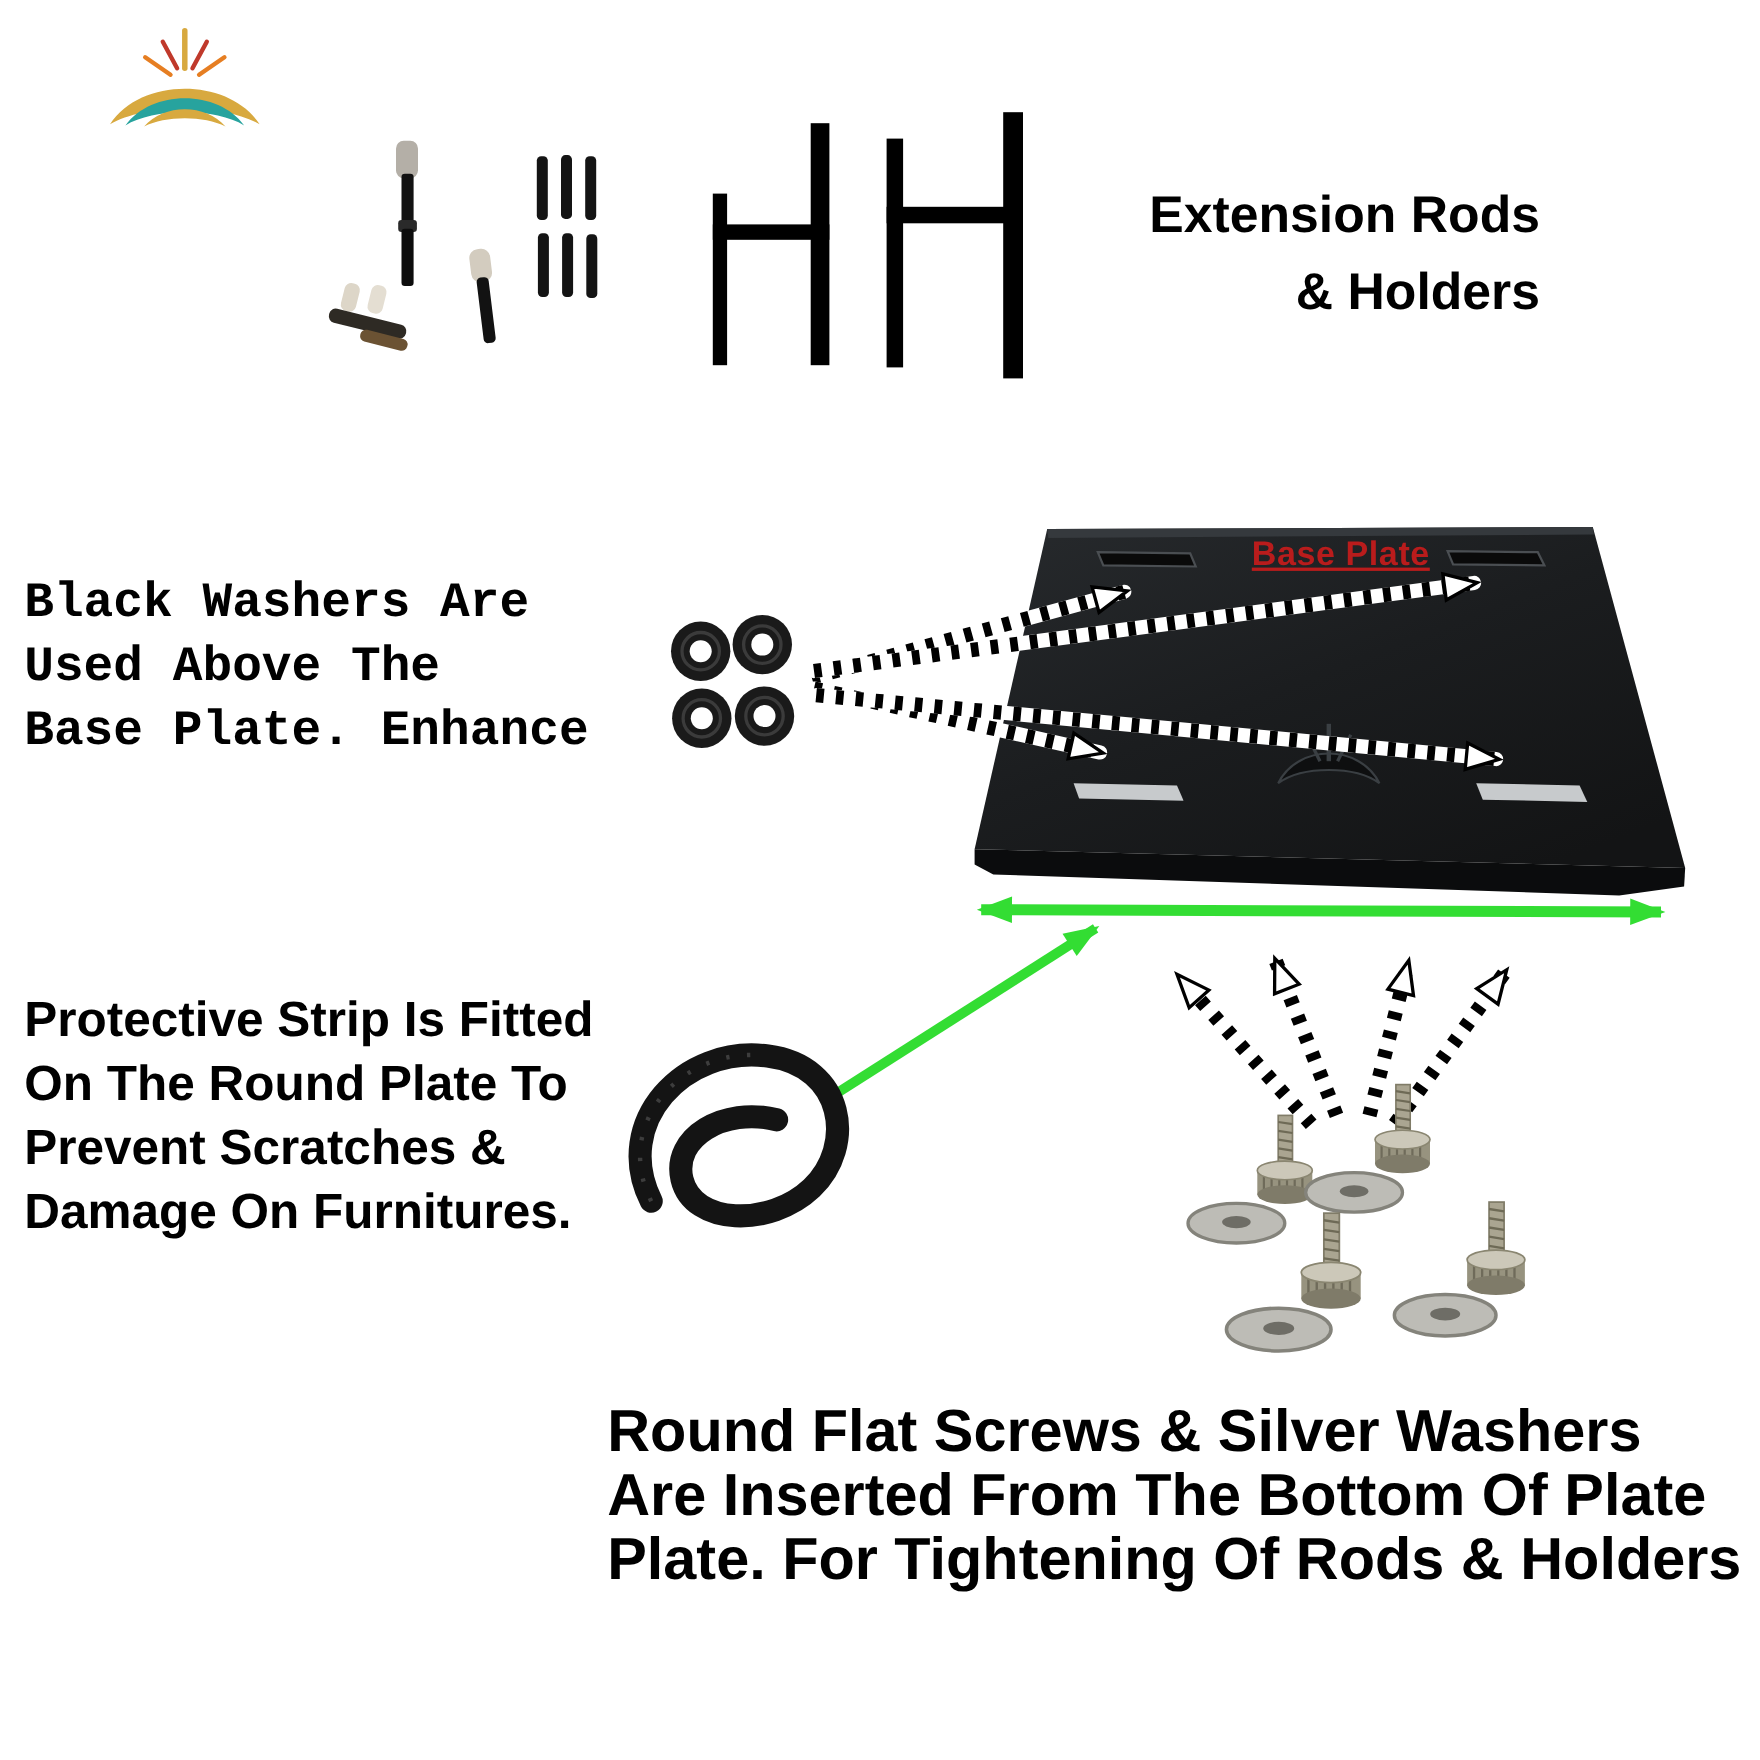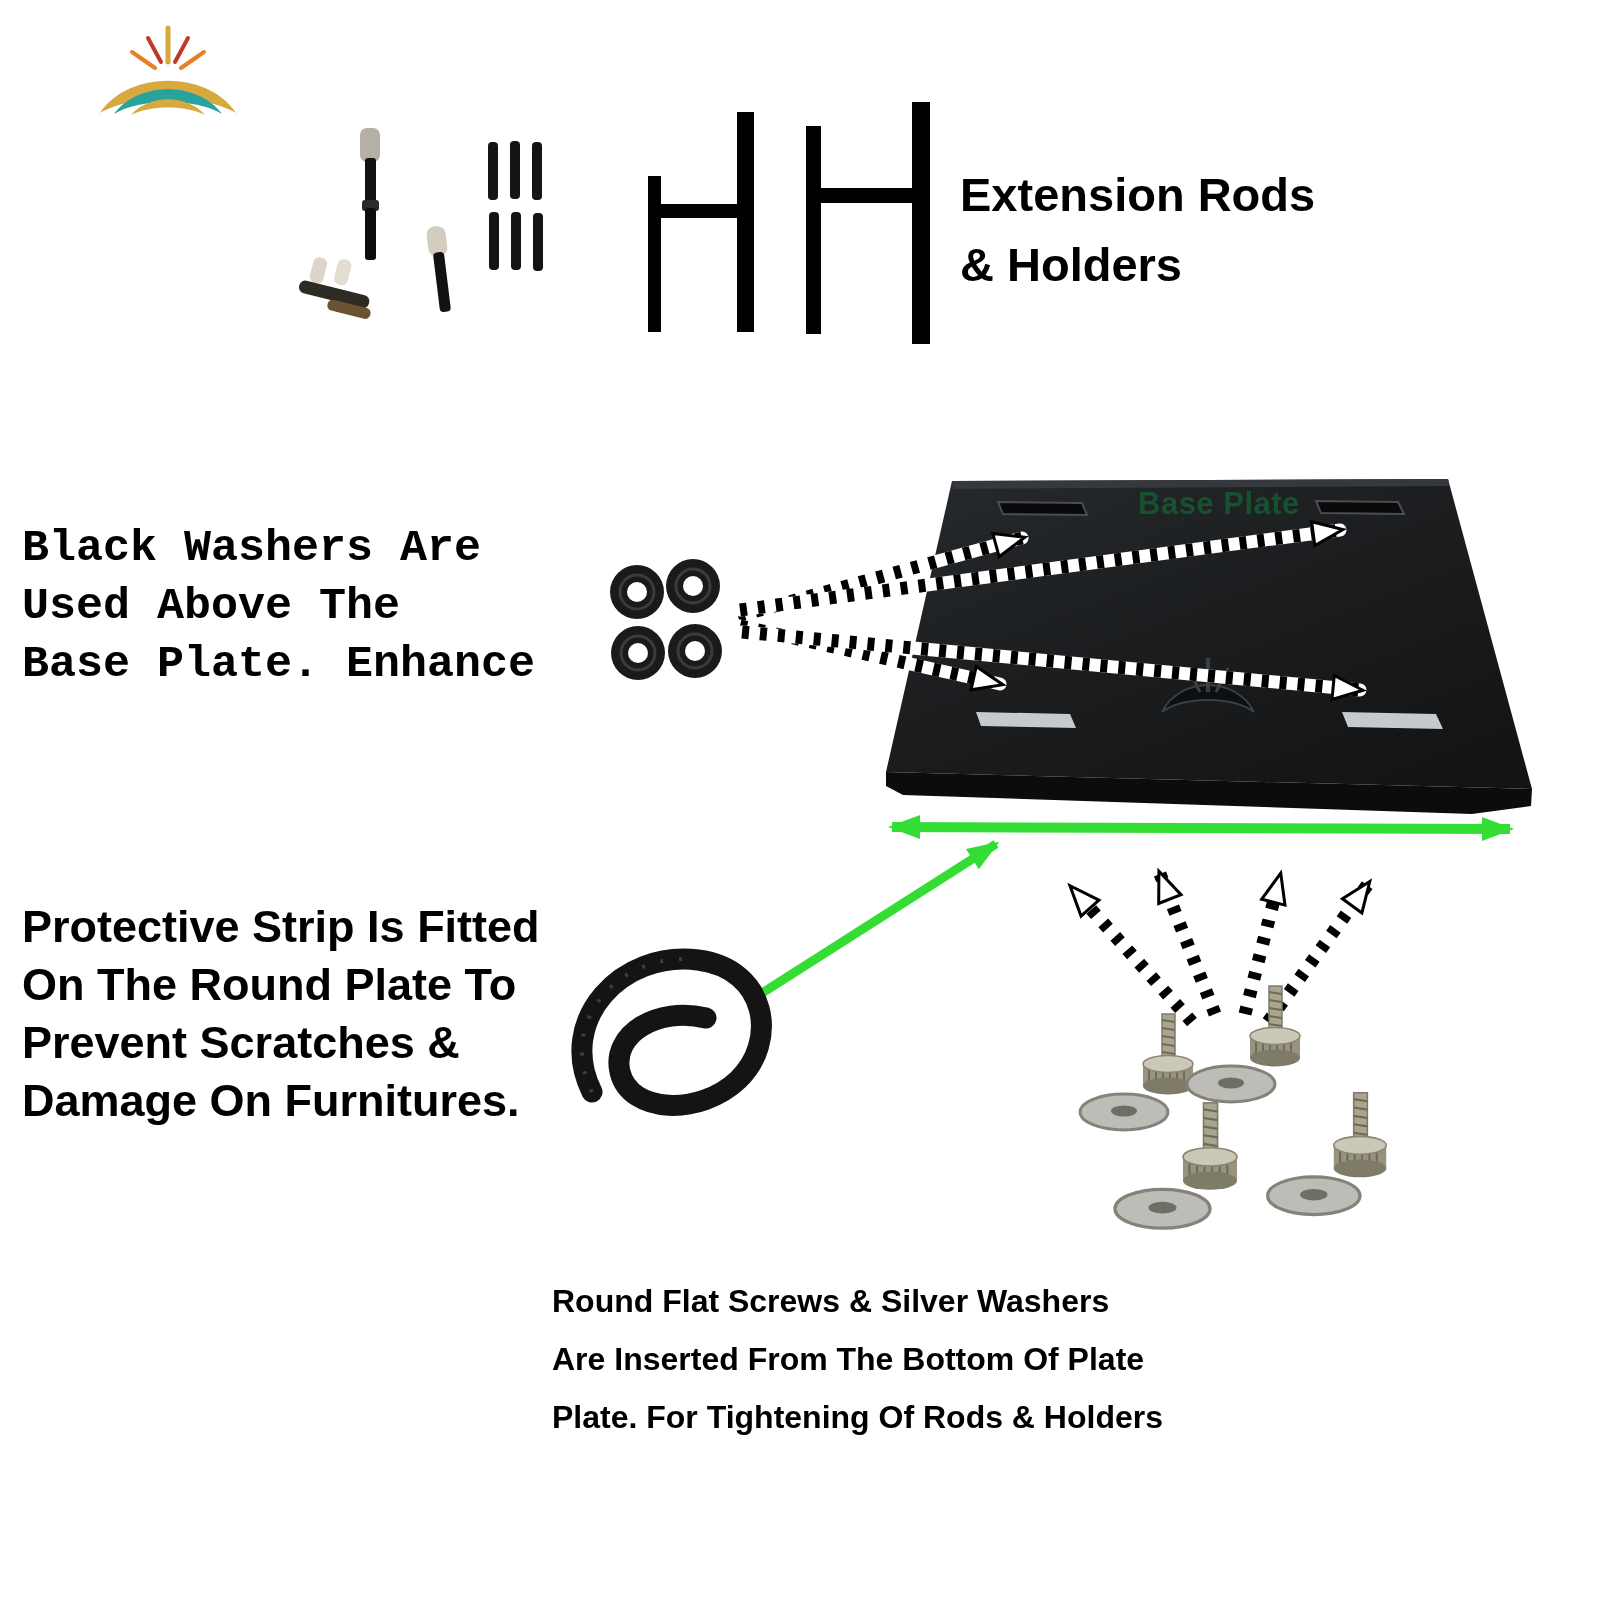--- a/index.html
+++ b/index.html
@@ -2,24 +2,24 @@
 <html><head>
 <meta charset="utf-8">
 <style>
   html,body{margin:0;padding:0;background:#ffffff;}
   #stage{
     position:relative;width:1600px;height:1600px;background:#ffffff;
     font-family:"Liberation Sans",sans-serif;overflow:hidden;
   }
   .art{position:absolute;left:0;top:0;width:1600px;height:1600px;}
   .txt{position:absolute;color:#000;font-weight:bold;white-space:nowrap;}
-  .heading{font-size:47px;line-height:70px;text-align:left;}
+  .heading{font-size:47px;line-height:70px;text-align:right;}
   .para{font-size:45px;line-height:58px;}
-  .para-big{font-size:32px;line-height:58px;}
-  .plate-label{position:absolute;color:#14532d;font-size:31px;font-weight:bold;letter-spacing:.5px;}
+  .para-big{font-size:54px;line-height:58px;}
+  .plate-label{position:absolute;color:#b91c1c;font-size:31px;font-weight:bold;letter-spacing:.5px;text-decoration:underline;}
   
   .au{stroke:#ffffff;stroke-width:13;fill:none;stroke-linecap:round;}
   .ad{stroke:#000000;stroke-width:13;fill:none;stroke-dasharray:7 11;}
   .green{stroke:#33dd33;fill:none;}
 </style>
 </head>
 <body>
 
 <div id="stage">
 

